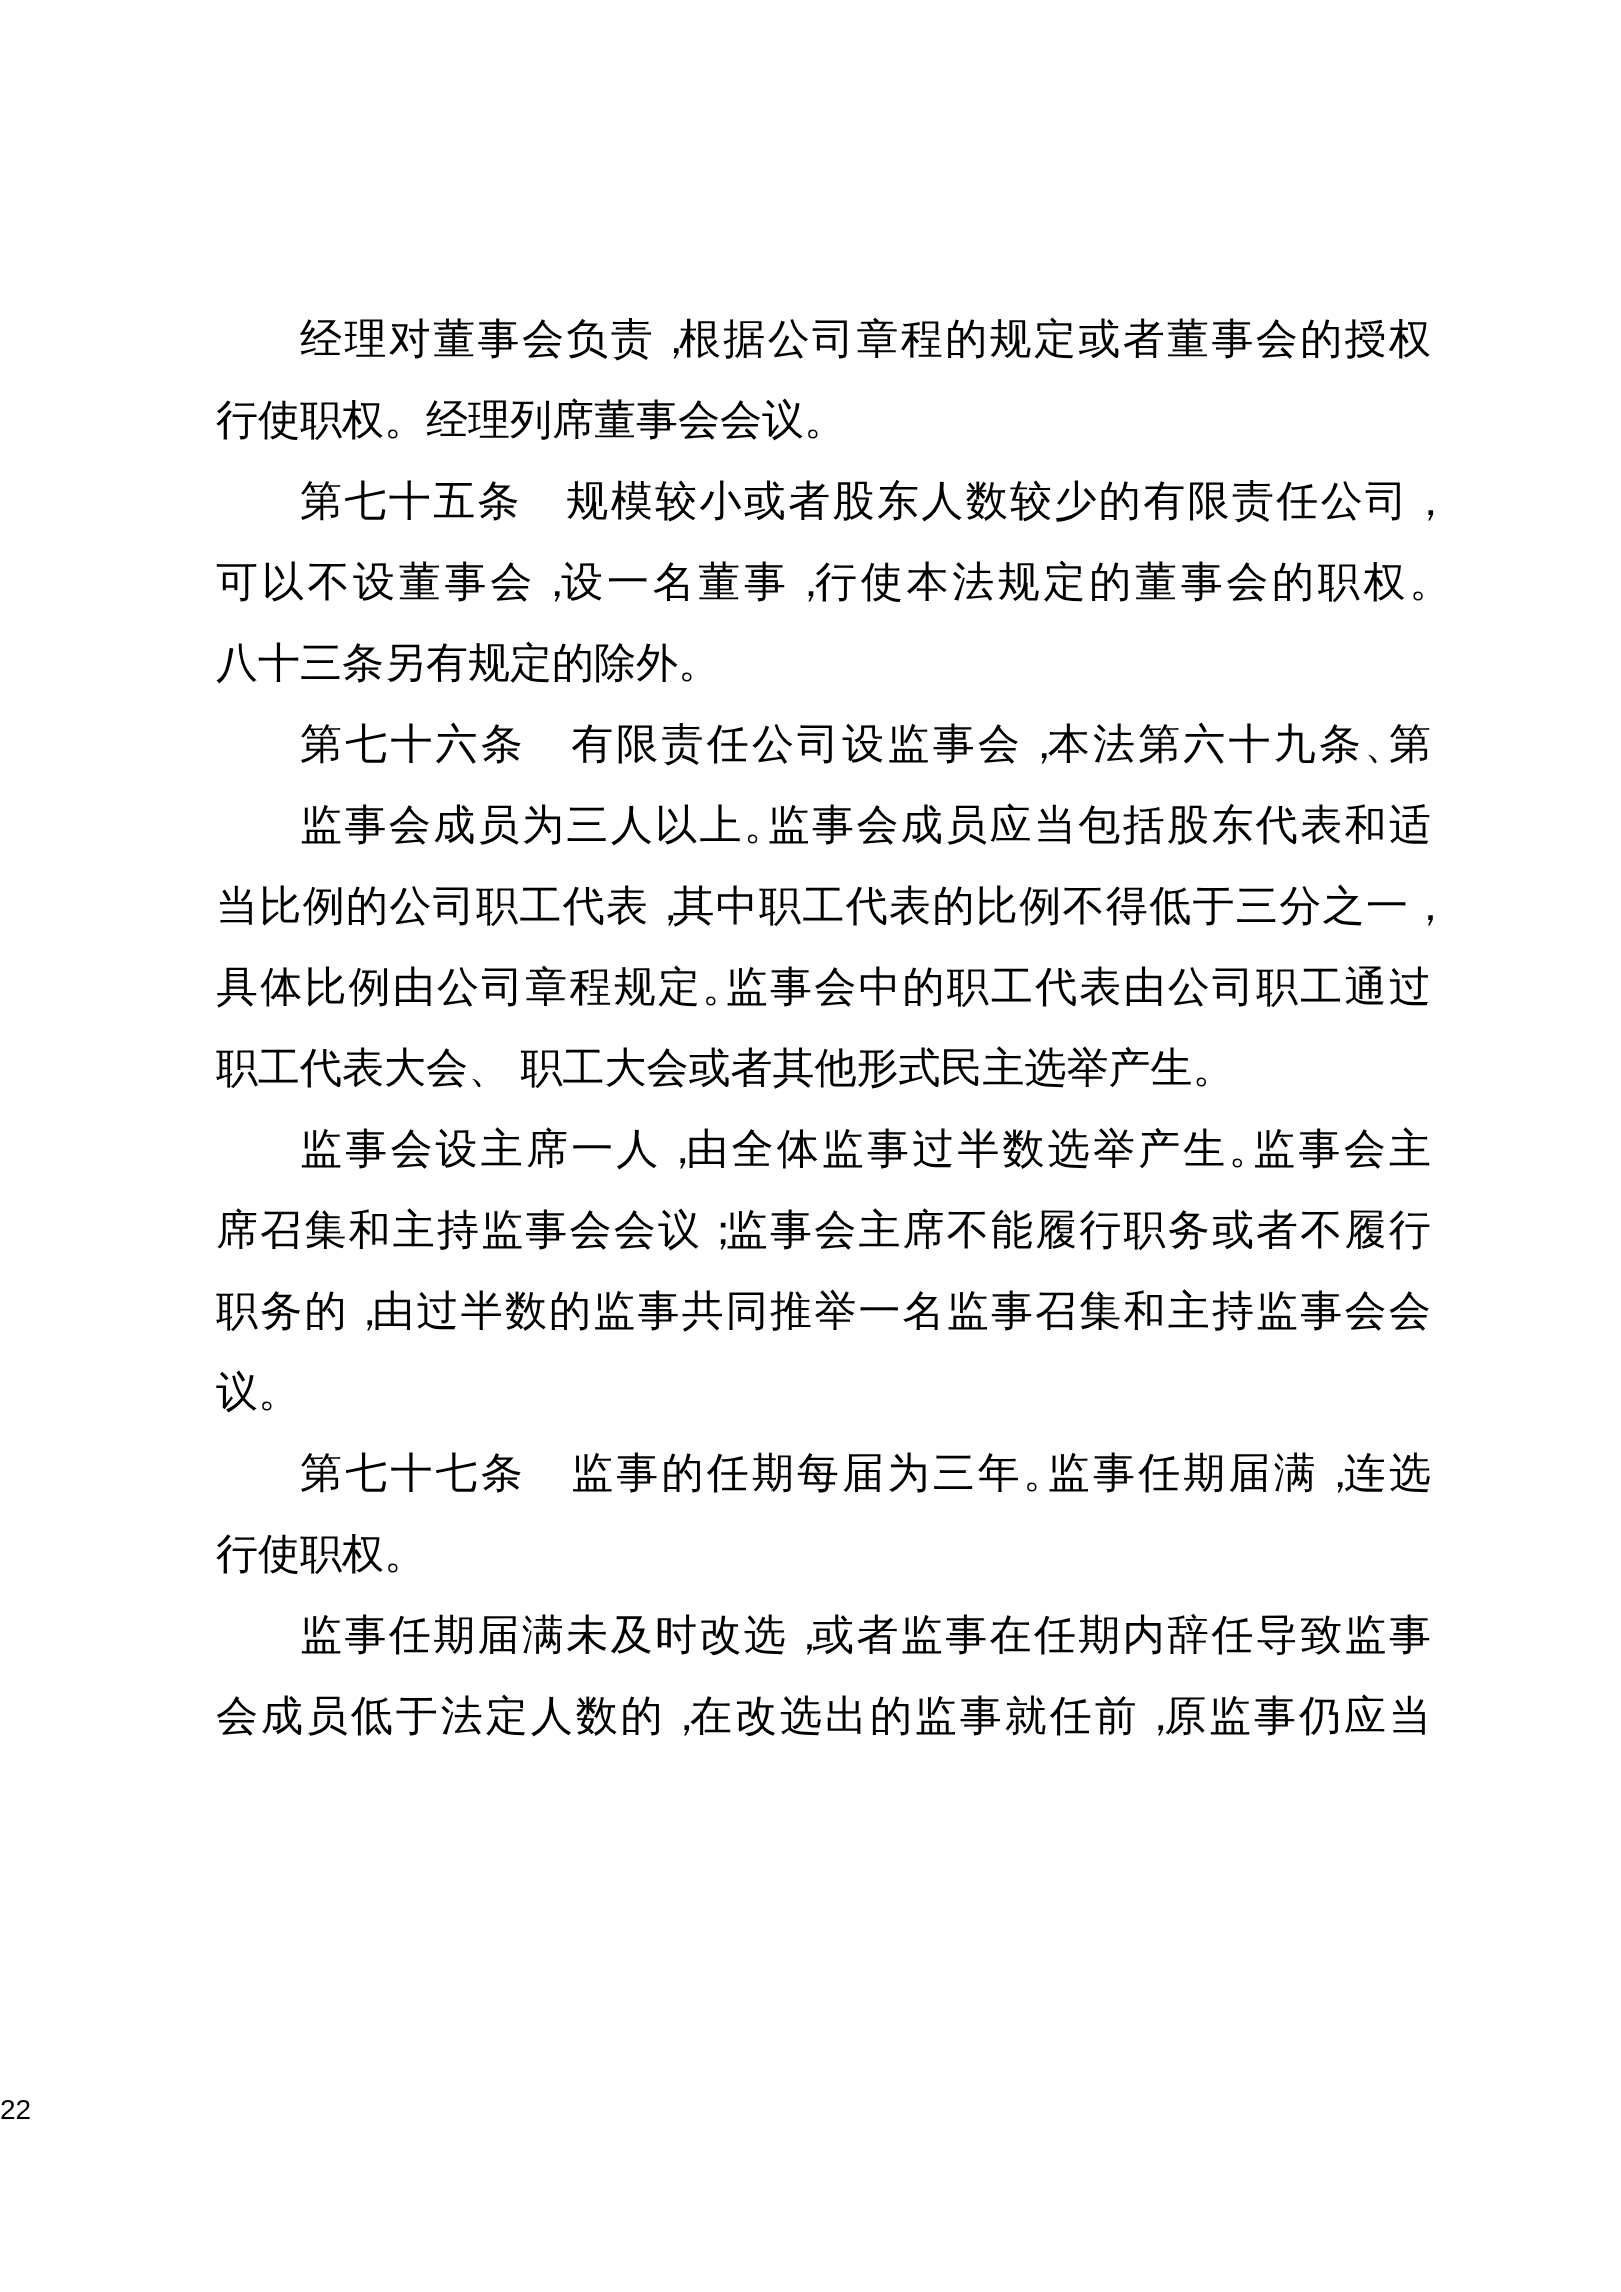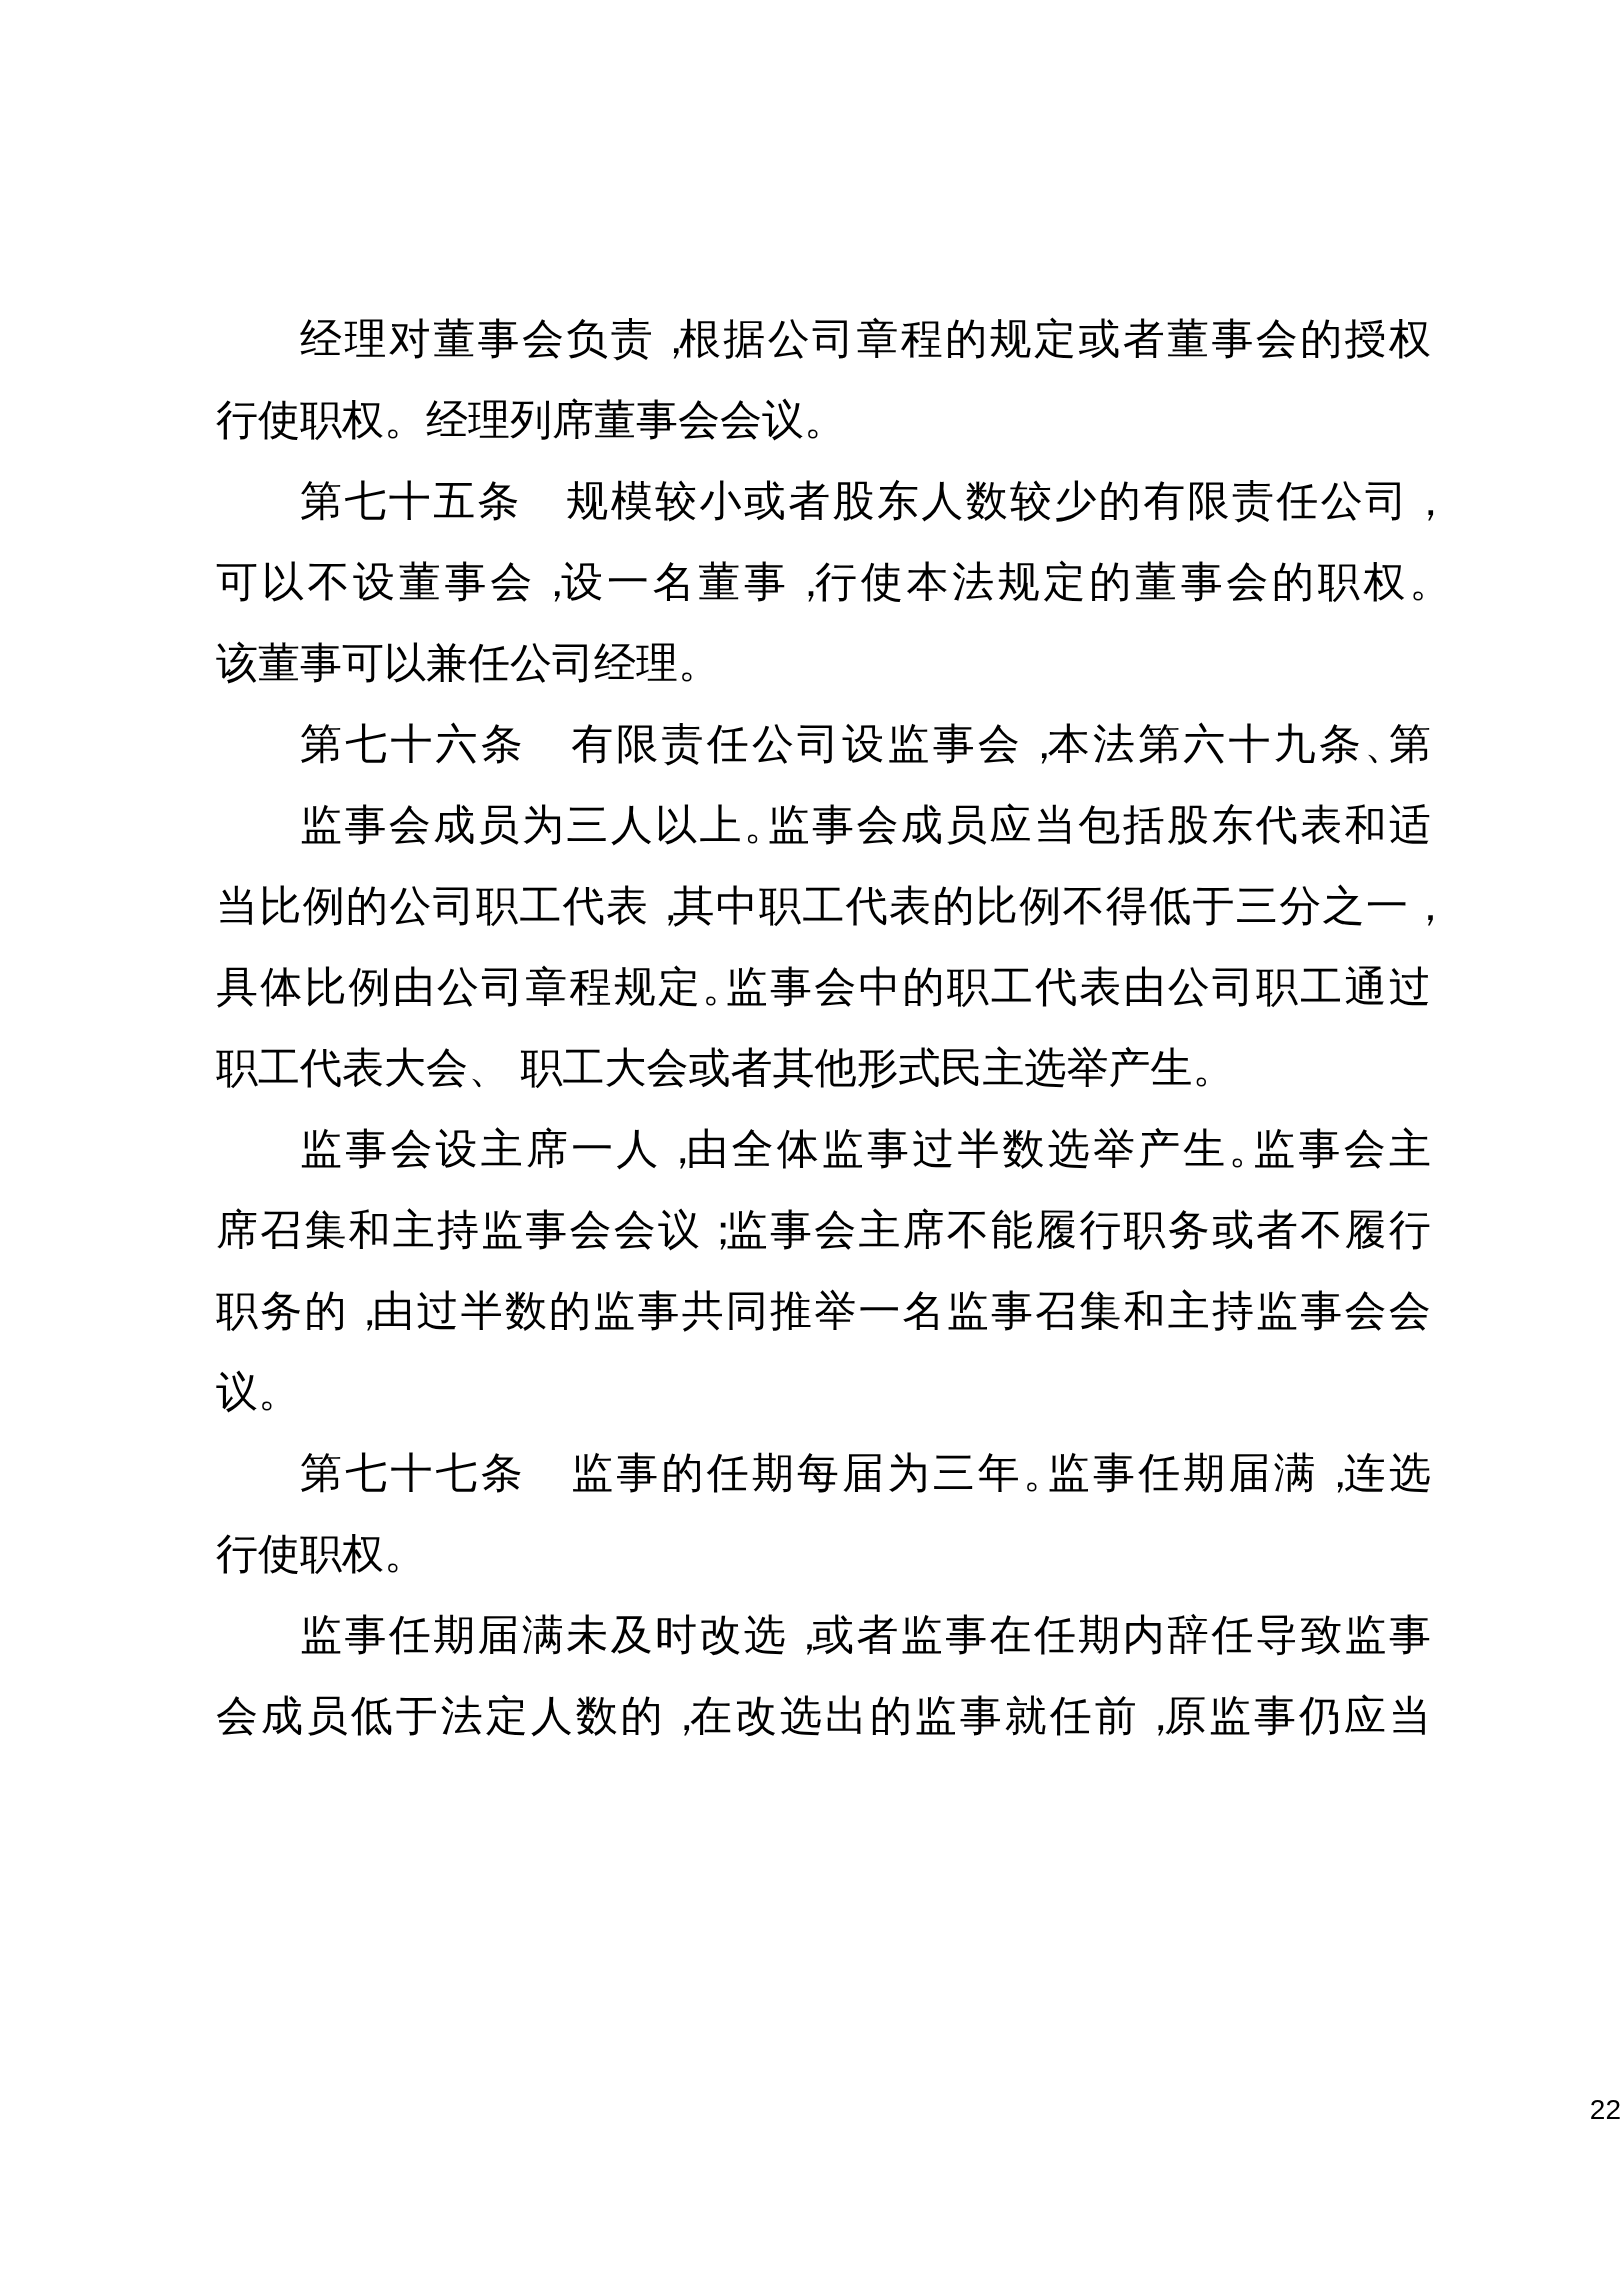--- a/index.html
+++ b/index.html
@@ -35,21 +35,21 @@
     justify-content: space-between;
     white-space: normal;
   }
   .jflex span { display: block; line-height: 81px; }
   .jflex span.punct { width: 21.6px; }
   .pagenum {
     position: absolute;
     top: 2094px;
     left: 0;
     width: 100%;
-    text-align: right;
+    text-align: left;
     font-family: "Liberation Sans", sans-serif;
     font-size: 28px;
     color: #000000;
   }
 </style>
 </head>
 <body>
 
 <div class="page">
   <div class="content">
@@ -138,21 +138,21 @@
           <span>定</span>
           <span>的</span>
           <span>董</span>
           <span>事</span>
           <span>会</span>
           <span>的</span>
           <span>职</span>
           <span>权</span>
           <span class="punct">。</span>
         </div>
-      <div class="line">该董事可以兼任公司经理。</div>
+      <div class="line">八十三条另有规定的除外。</div>
     </div>
 
     <div class="para">
       <div class="line indent jflex" data-justify="true">
           <span>第</span>
           <span>七</span>
           <span>十</span>
           <span>六</span>
           <span>条</span>
           <span>　</span>

